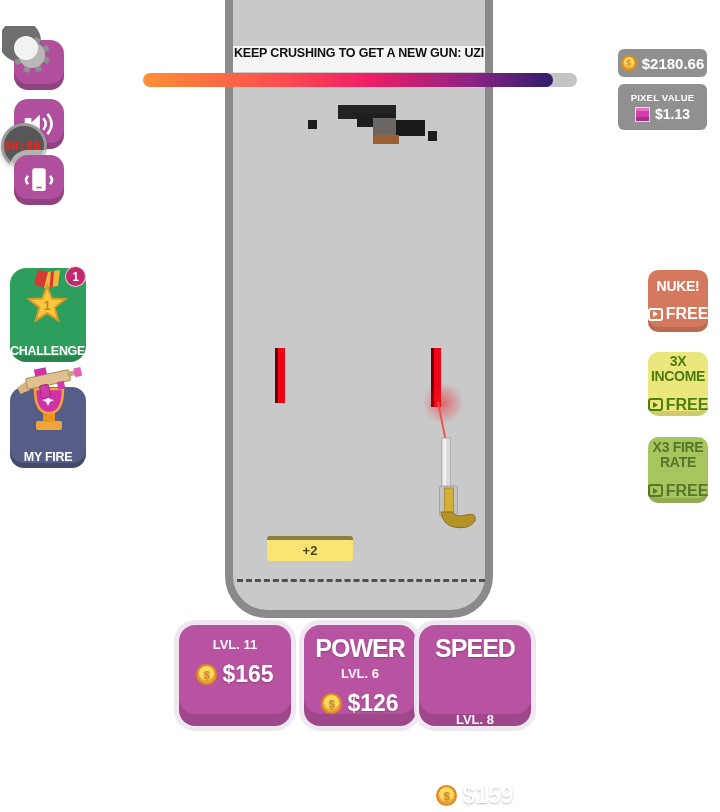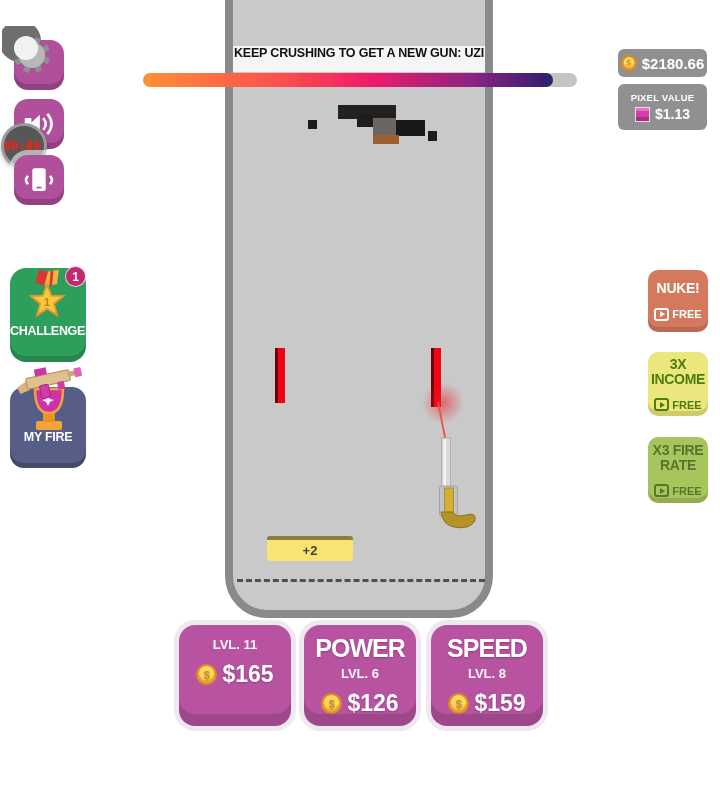--- a/index.html
+++ b/index.html
@@ -109,62 +109,62 @@
     box-shadow:0 0 0 3px rgba(255,255,255,0.5), inset 0 -6px 0 rgba(0,0,0,0.15);
     display:flex; flex-direction:column; align-items:center;
   }
   .challenges-badge {
     position:absolute; right:0px; top:-2px; width:21px; height:21px; border-radius:50%;
     background:#c2286e; border:1.5px solid rgba(255,255,255,0.75);
     color:#fff; font-size:12px; font-weight:bold;
     display:flex; align-items:center; justify-content:center;
   }
   .menu-label {
-    margin-top:auto; padding-bottom:24px; color:#fff; font-weight:bold;
+    margin-top:auto; padding-bottom:4px; color:#fff; font-weight:bold;
     font-size:12.5px; letter-spacing:-0.3px; text-align:center; width:100%;
   }
   .myguns-btn {
     position:absolute; left:10px; top:387px; width:76px; height:81px;
     background:#565d87; border-radius:14px;
     box-shadow:inset 0 -5px 0 rgba(0,0,0,0.2);
     display:flex; flex-direction:column; align-items:center;
   }
   .myguns-art { position:absolute; left:2px; top:-32px; }
 
   
   .booster {
     position:absolute; left:648px; width:60px; border-radius:10px;
     box-shadow:inset 0 -5px 0 rgba(0,0,0,0.12);
     display:flex; flex-direction:column; align-items:center; justify-content:center;
     padding:5px 2px;
     gap:8px;
   }
   .booster .b-title { font-size:14px; font-weight:bold; text-align:center; line-height:1.05; letter-spacing:-0.3px; }
-  .booster .b-cta { margin-top:4px; display:flex; align-items:center; gap:3px; font-size:11px; font-weight:bold; }
+  .booster .b-cta { margin-top:4px; display:flex; align-items:center; gap:3px; font-size:16px; font-weight:bold; }
   .play-icon {
     width:15px; height:13px; border:2px solid currentColor; border-radius:3px;
     display:flex; align-items:center; justify-content:center;
   }
   .play-icon::after {
     content:""; display:block; margin-left:1px;
     border-left:5px solid currentColor; border-top:3px solid transparent; border-bottom:3px solid transparent;
   }
   .nuke-btn { top:270px; height:62px; background:#d4795e; color:#fff; }
   .income3x-btn { top:352px; height:64px; background:#ebe77d; color:#4d7c0f; }
   .firerate-btn { top:437px; height:66px; background:#a7c55d; color:#57762c; }
 
   
   .upgrade {
     position:absolute; top:625px; width:112px; height:101px;
     background:#b853a2; border-radius:16px;
     box-shadow:0 0 0 5px rgba(238,231,240,0.95), inset 0 -12px 0 rgba(0,0,0,0.14);
     display:flex; flex-direction:column; align-items:center; padding-top:9px;
     color:#fff;
   }
-  .upgrade-income { left:179px; } .upgrade-power { left:304px; } .upgrade-speed { left:431px; }
+  .upgrade-income { left:179px; } .upgrade-power { left:304px; } .upgrade-speed { left:419px;gap:46px; }
   .u-title { font-size:25px; font-weight:bold; letter-spacing:-1px; text-shadow:0 1px 2px rgba(0,0,0,0.25); }
   .u-level { font-size:13px; margin-top:3px; font-weight:bold; opacity:0.95; }
   .u-price { margin-top:9px; display:flex; align-items:center; gap:5px; font-size:23px; font-weight:bold; text-shadow:0 1px 2px rgba(0,0,0,0.25); }
 </style>
 </head>
 <body>
 
 <div class="game-frame"></div>
 
 <div>

